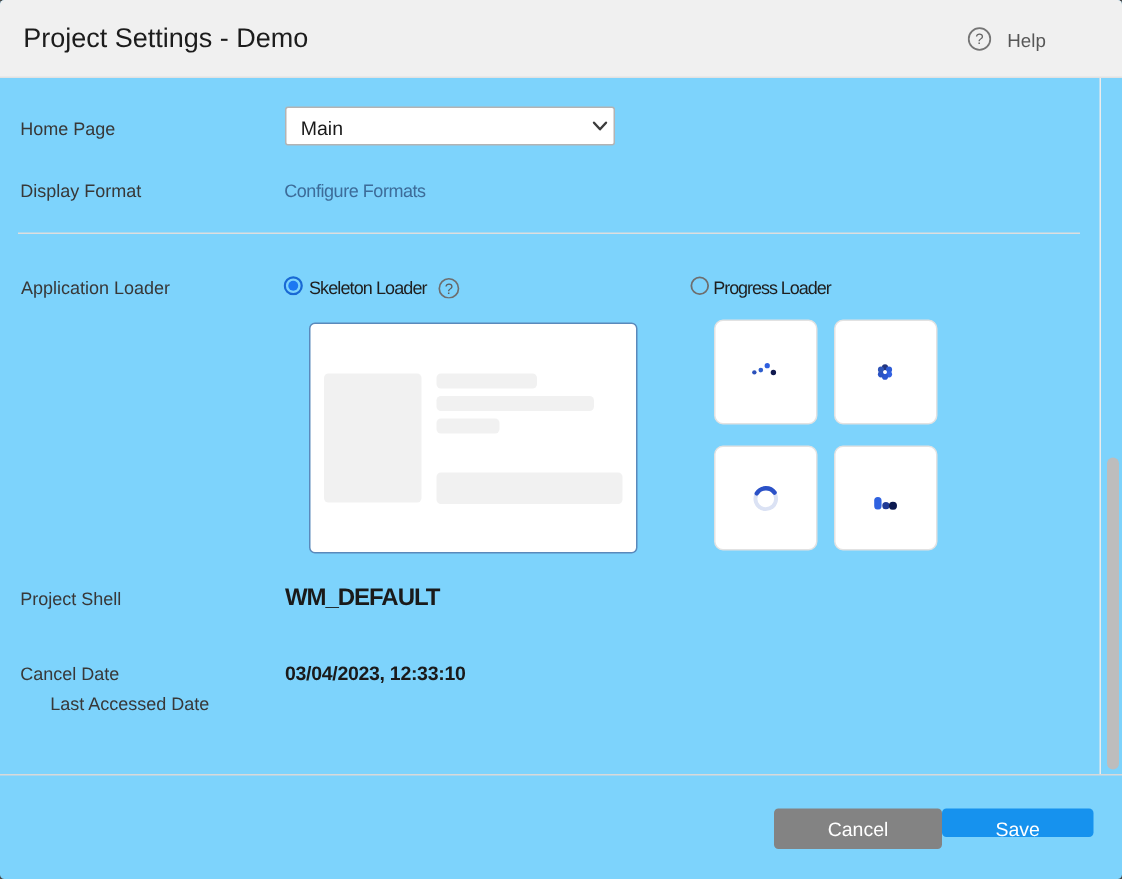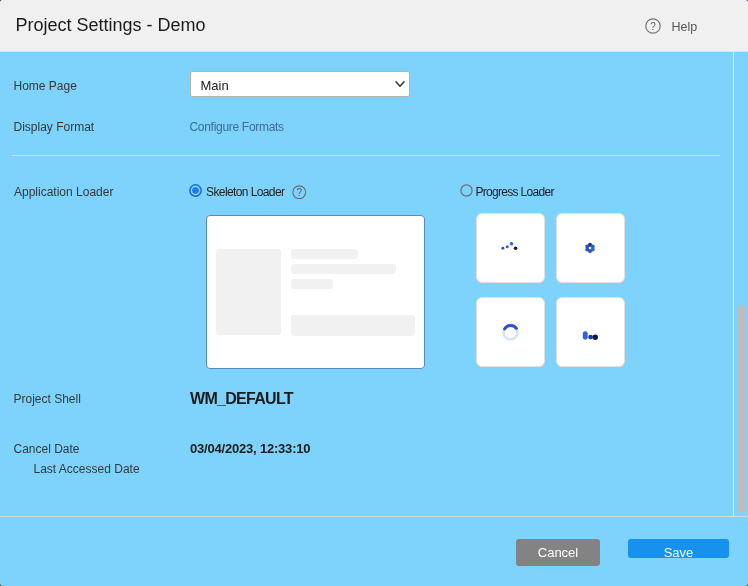--- a/index.html
+++ b/index.html
@@ -96,15 +96,15 @@
   <div class="lbl abs" style="left:13.5px;top:391.5px;">Project Shell</div>
   <div class="val abs" style="left:190px;top:391px;font-size:16px;letter-spacing:-0.7px;">WM_DEFAULT</div>
   <div class="lbl abs" style="left:13.5px;top:441.5px;">Cancel Date</div>
   <div class="val abs" style="left:190px;top:440.8px;letter-spacing:-0.2px;">03/04/2023, 12:33:10</div>
   <div class="lbl abs" style="left:13.5px;top:462px;padding-left:20px;">Last Accessed Date</div>
 
   <div class="abs" style="left:733px;top:52px;width:1px;height:464px;background:#ececec;"></div>
   <div class="abs" style="left:738px;top:305px;width:8px;height:208px;background:#bdbdbd;border-radius:4px;"></div>
 
   <div class="abs" style="left:0;top:516px;width:748px;height:1px;background:#d9d9d9;"></div>
-  <div class="abs" style="left:516px;top:539px;width:84px;height:27px;background:#838383;border-radius:3px;color:#fff;font-size:13px;line-height:27px;text-align:center;">Cancel</div>
+  <div class="abs" style="left:516px;top:539px;width:112px;height:27px;background:#838383;border-radius:3px;color:#fff;font-size:13px;line-height:27px;text-align:center;">Cancel</div>
   <div class="abs" style="left:628px;top:539px;width:101px;height:19px;background:#1692ee;border-radius:3px;color:#fff;font-size:13px;line-height:27px;text-align:center;">Save</div>
 </div>
 
 </body></html>

